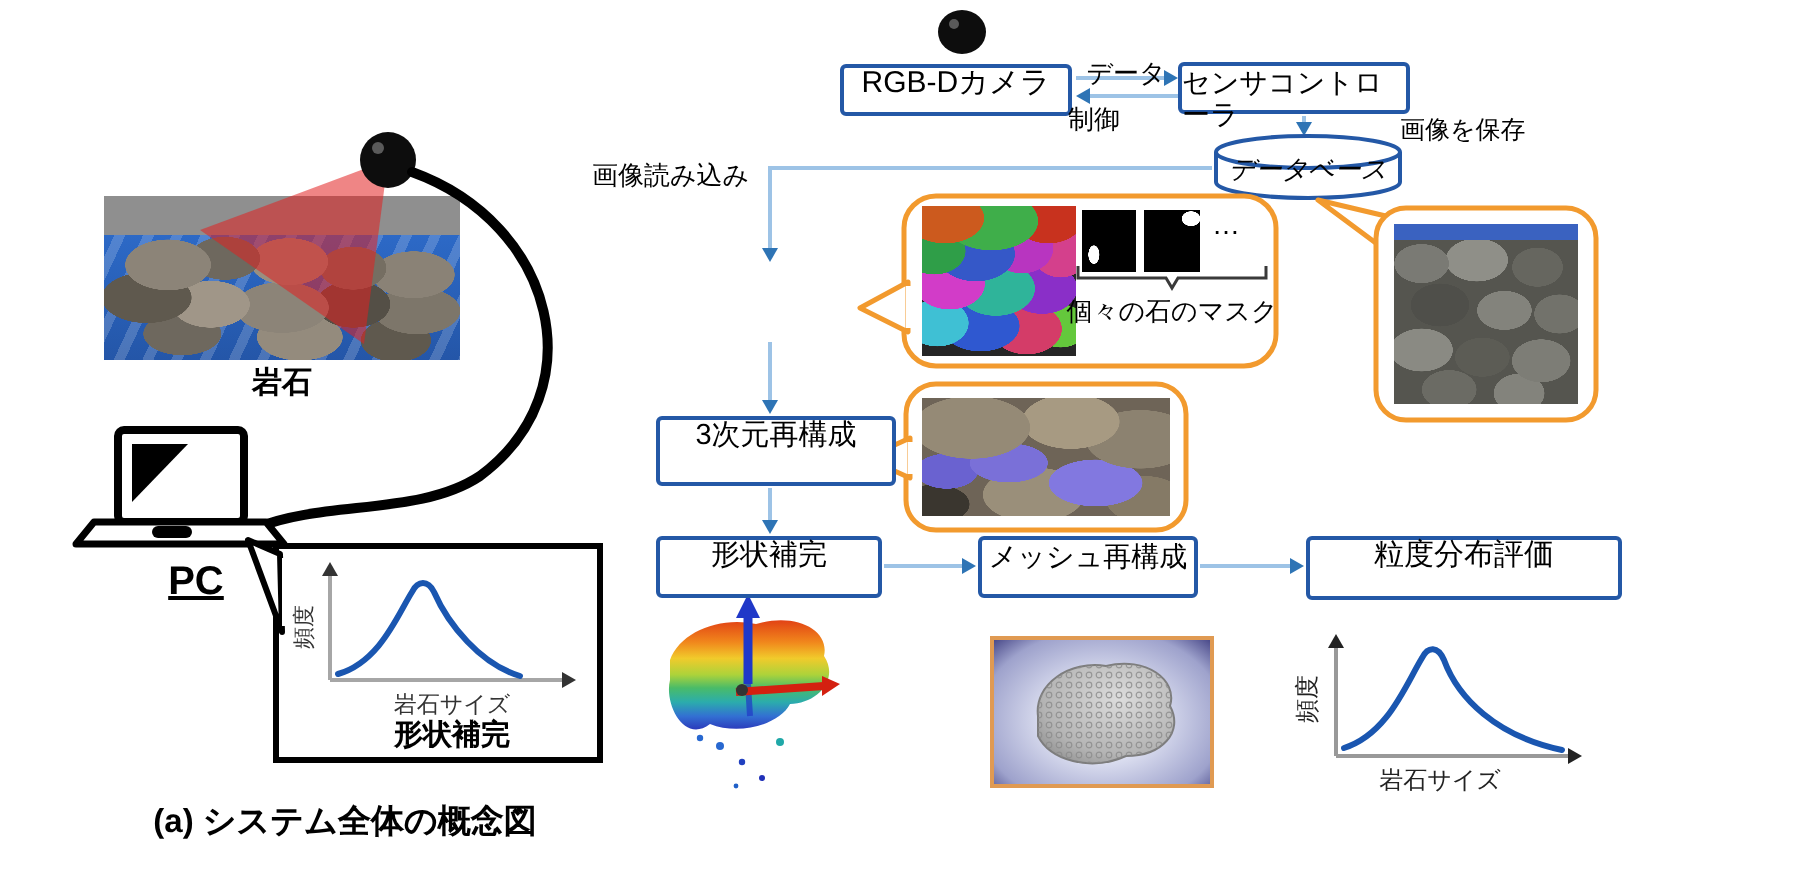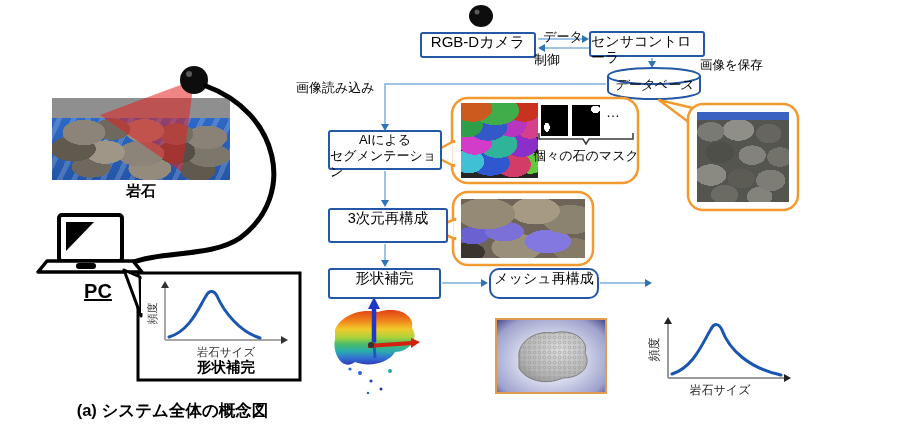--- a/index.html
+++ b/index.html
@@ -215,43 +215,42 @@
   </div>
   <div class="fbox" style="left:589px;top:31px;width:116px;height:26px;font-size:14px;">
     <span>センサコントローラ</span>
   </div>
   <div class="lbl ctr" style="left:538px;top:28px;width:50px;font-size:13px;">データ</div>
   <div class="lbl ctr" style="left:522px;top:51px;width:50px;font-size:13px;">制御</div>
   <div class="lbl" style="left:700px;top:57px;font-size:12.5px;">画像を保存</div>
   <div class="lbl ctr" style="left:610px;top:76px;width:88px;font-size:13px;font-style:italic;">データベース</div>
   <div class="lbl" style="left:296px;top:79px;font-size:13px;">画像読み込み</div>
 
-  <div class="fbox" style="left:328px;top:130px;width:114px;height:40px;font-size:13px;">
-    <span>AIによる</span>
-    <span>セグメンテーション</span>
-  </div>
 
   <div class="abs segimg" style="left:461px;top:103px;width:77px;height:75px;"></div>
   <div class="abs mask1" style="left:541px;top:105px;width:27px;height:31px;"></div>
   <div class="abs mask2" style="left:572px;top:105px;width:28px;height:31px;"></div>
   <div class="lbl" style="left:606px;top:104px;font-size:14px;">…</div>
   <div class="lbl ctr" style="left:531px;top:147px;width:110px;font-size:13px;">個々の石のマスク</div>
 
   <div class="fbox" style="left:328px;top:208px;width:120px;height:35px;font-size:14.5px;">
     <span>3次元再構成</span>
   </div>
   <div class="abs reconimg" style="left:461px;top:199px;width:124px;height:59px;"></div>
 
   <div class="abs rockimgB" style="left:697px;top:112px;width:92px;height:90px;"></div>
 
   <div class="fbox" style="left:328px;top:268px;width:113px;height:31px;font-size:14.5px;">
     <span>形状補完</span>
   </div>
-  <div class="fbox" style="left:489px;top:268px;width:110px;height:31px;font-size:14px;border-radius:10px;">
+  <div class="fbox" style="left:489px;top:268px;width:110px;height:31px;font-size:14px;">
     <span>メッシュ再構成</span>
+  </div>
+  <div class="fbox" style="left:653px;top:268px;width:158px;height:32px;font-size:15px;">
+    <span>粒度分布評価</span>
   </div>
 
   <div class="abs meshbox" style="left:495px;top:318px;width:112px;height:76px;">
     <svg width="108" height="72" viewBox="0 0 108 72">
       <defs>
         <radialGradient id="rockg" cx="0.6" cy="0.35" r="0.8">
           <stop offset="0" stop-color="#dcdcdc"></stop>
             <stop offset="0.7" stop-color="#b4b4b4"></stop>
           <stop offset="1" stop-color="#8e8e8e"></stop>
         </radialGradient>

